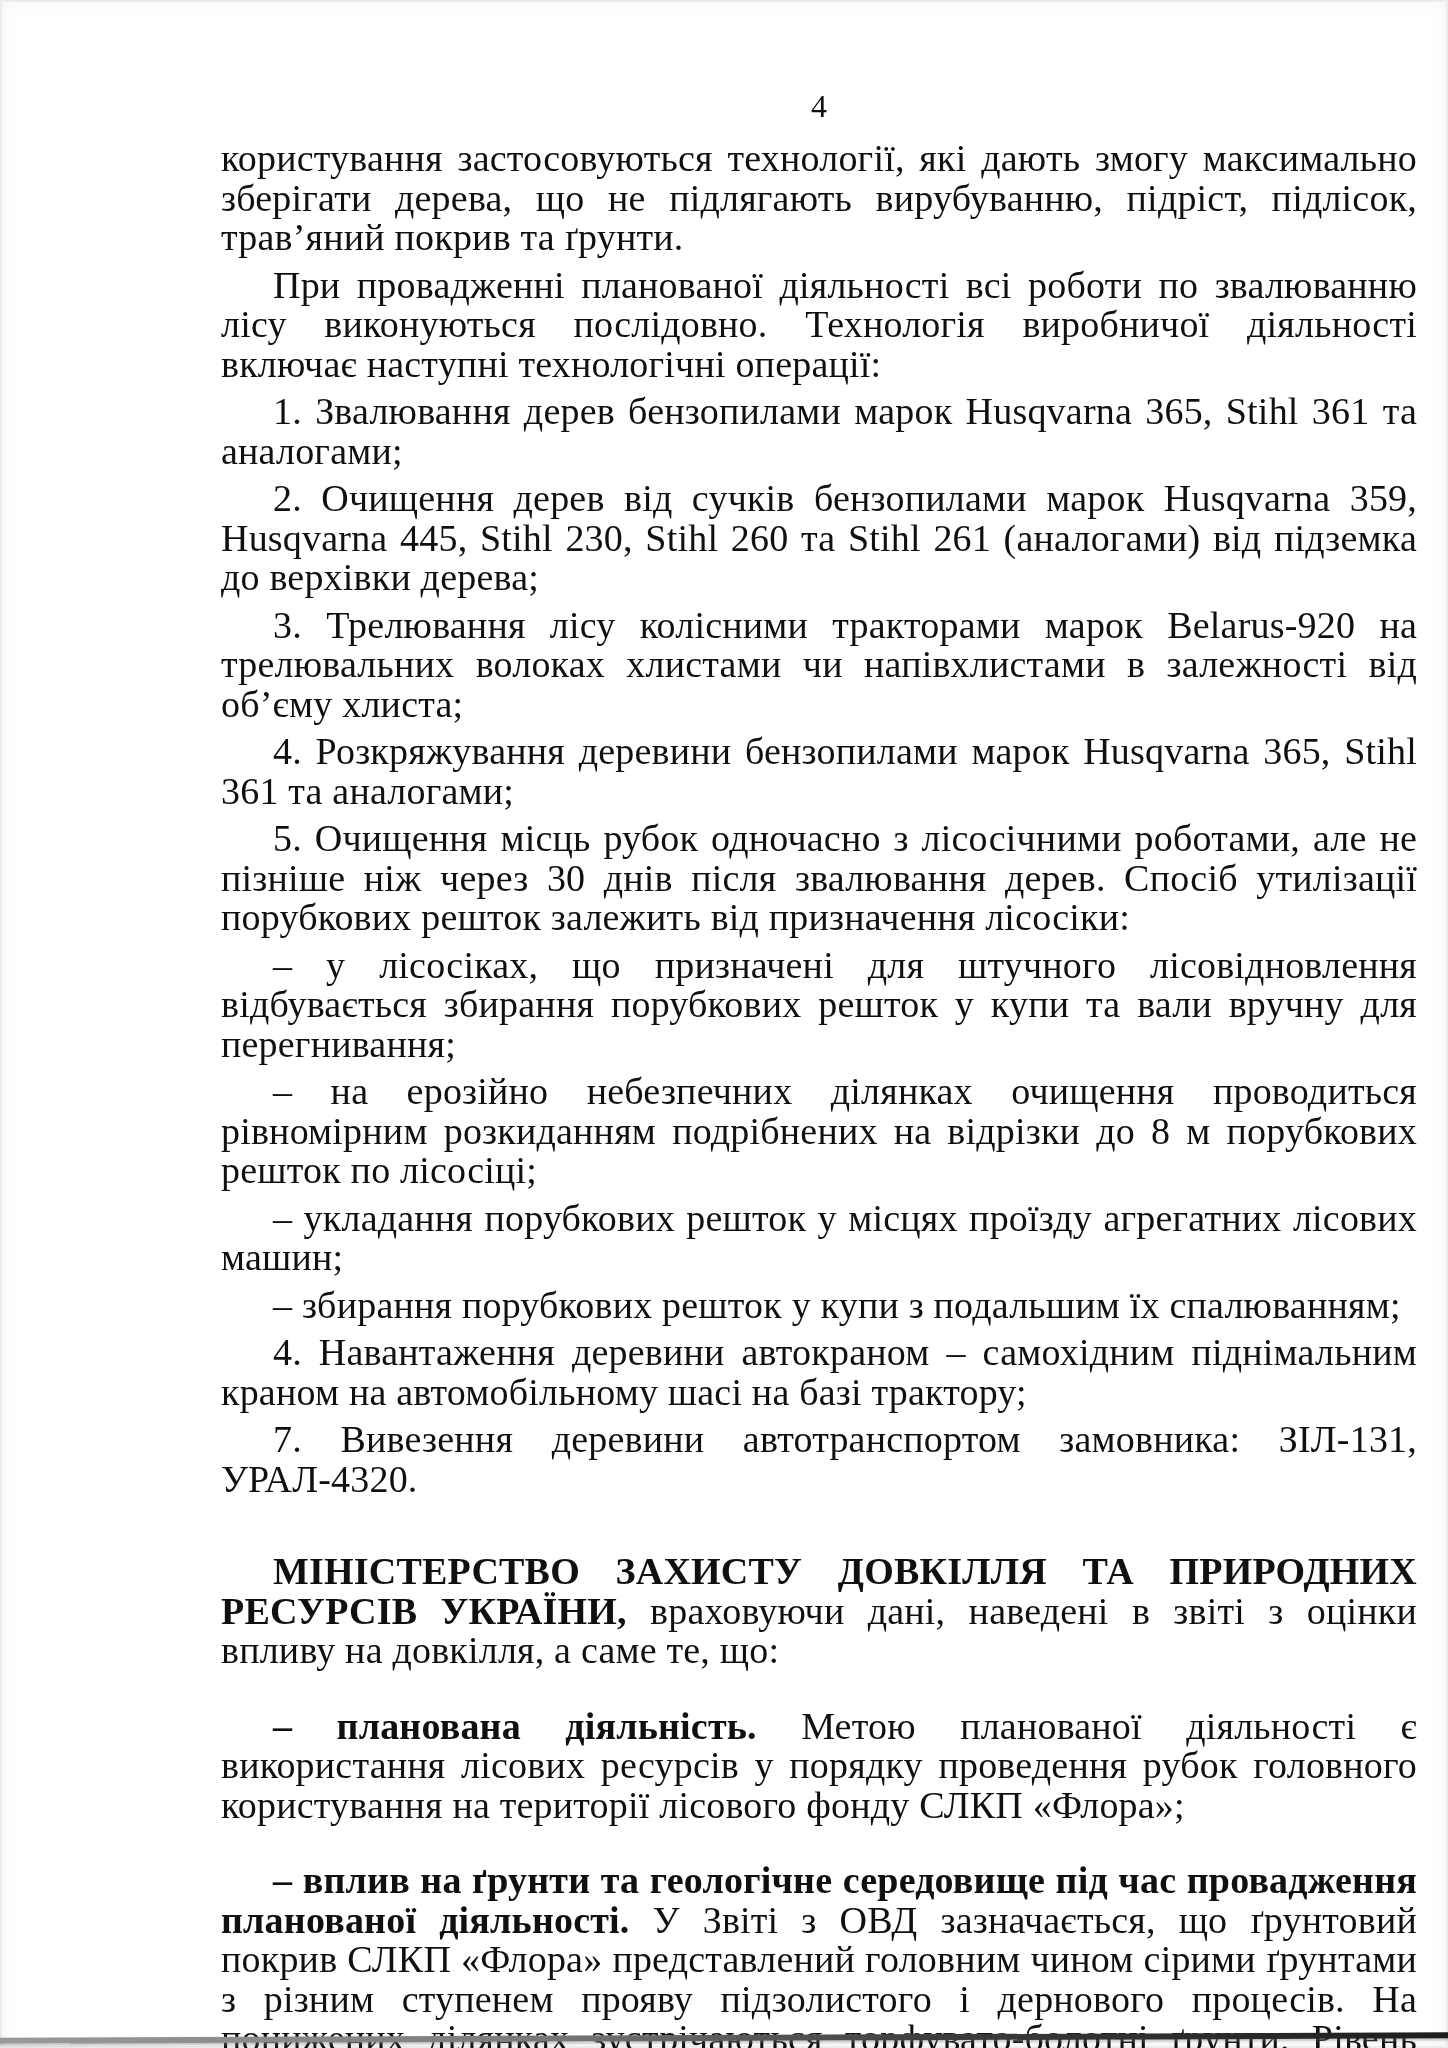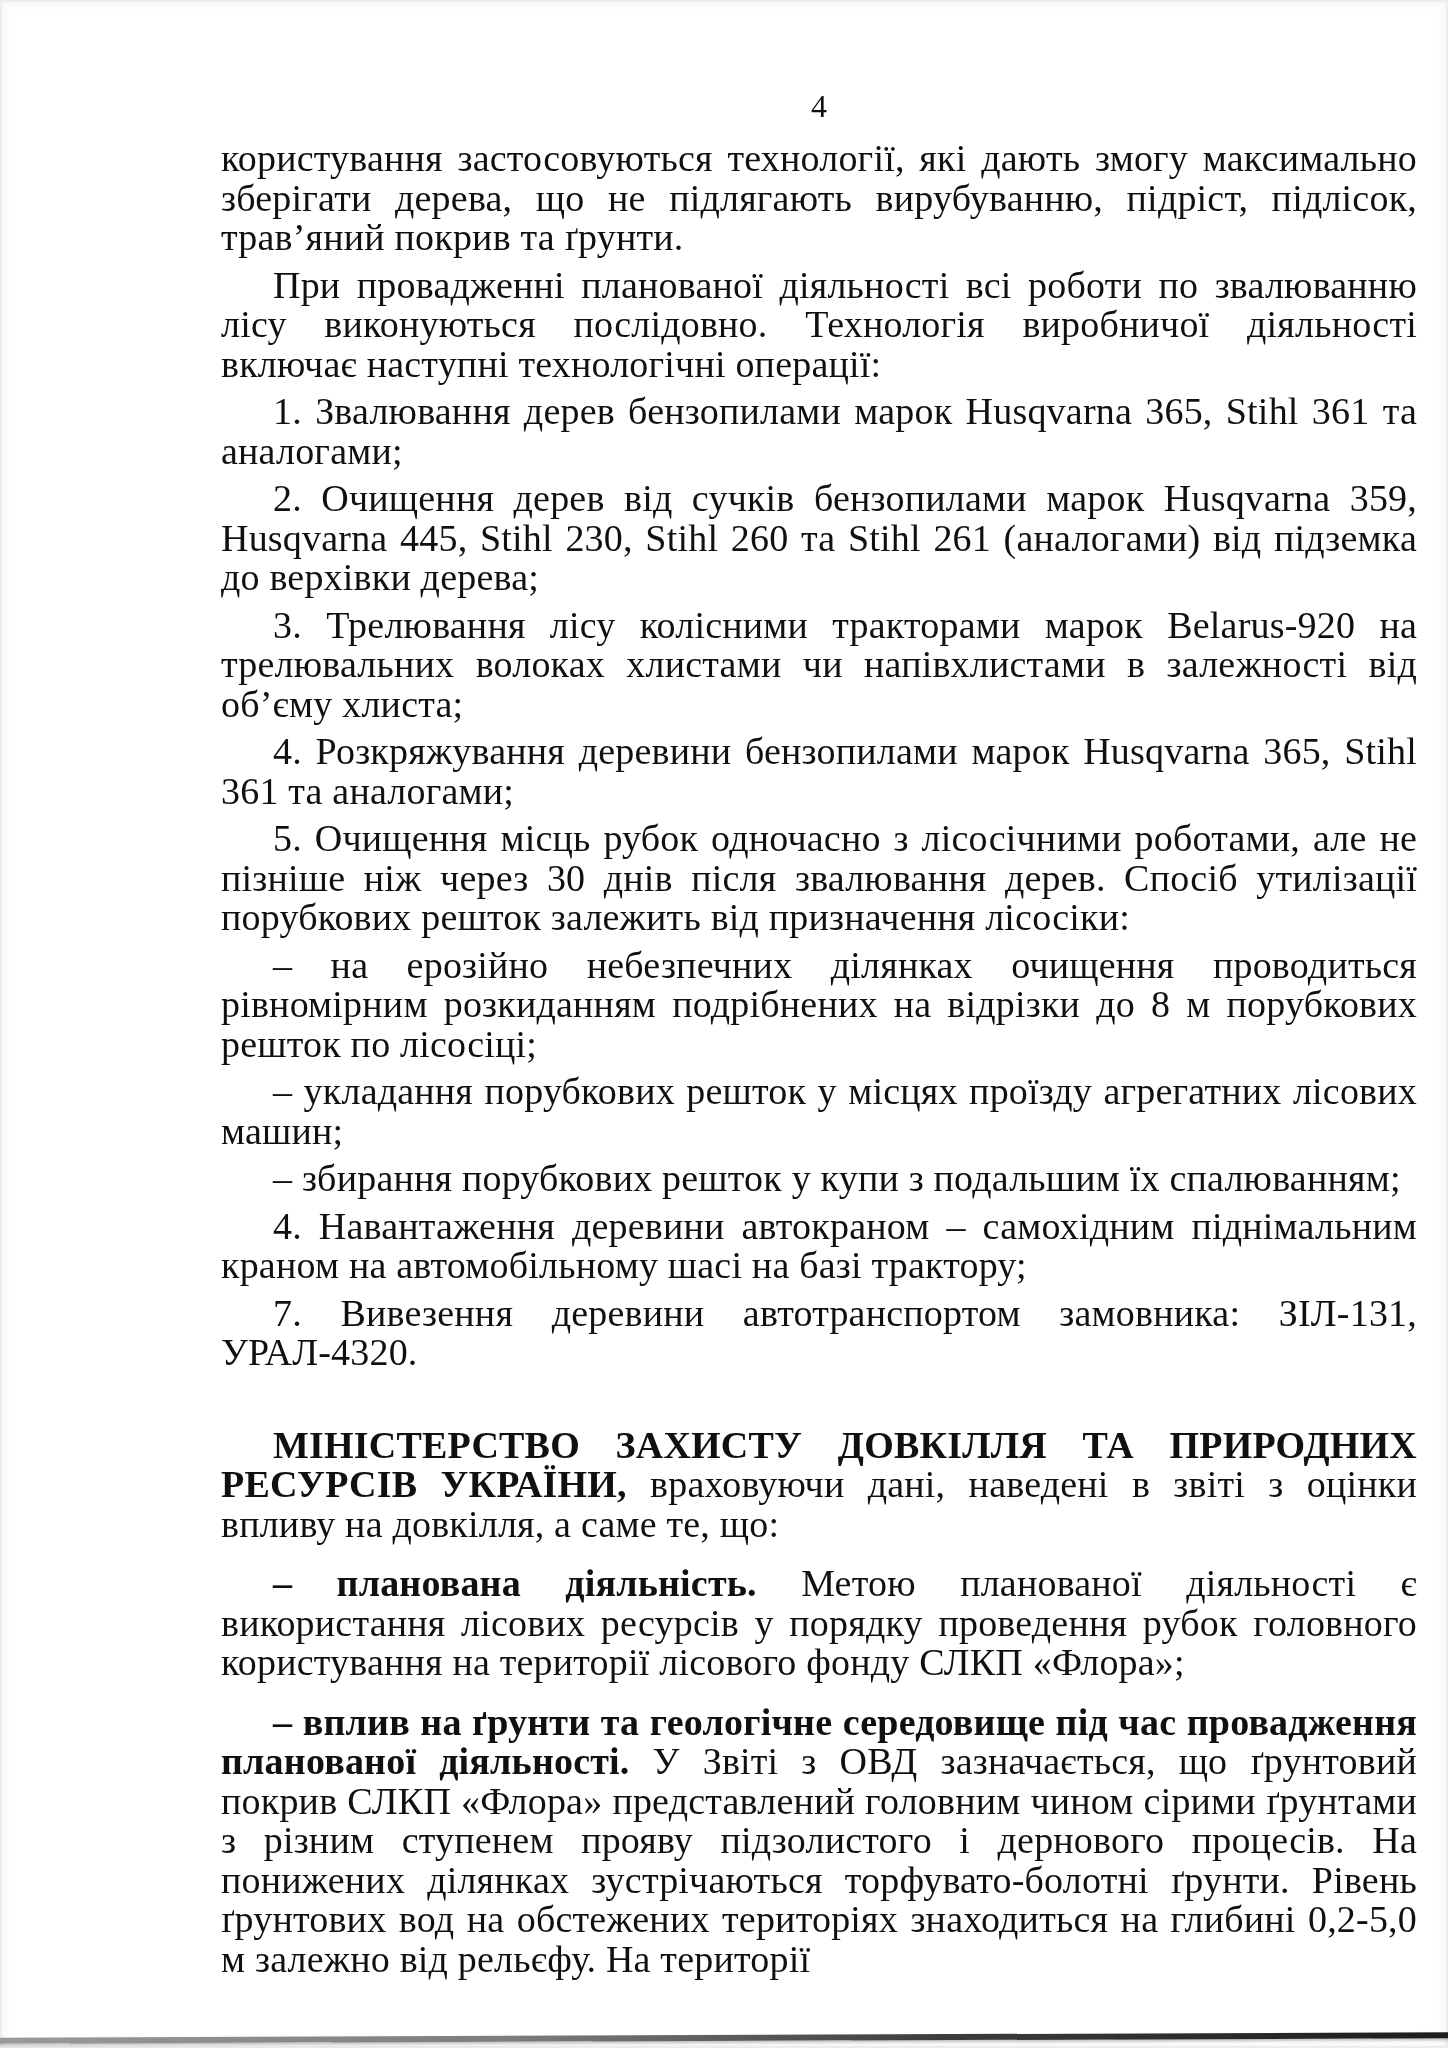--- a/index.html
+++ b/index.html
@@ -30,21 +30,21 @@
     width: 1196px;
     font-size: 38px;
     line-height: 39.5px;
     text-align: justify;
     letter-spacing: 0.2px;
     font-family: Liberation Serif, serif;
   }
   .doc-text p { margin: 0; padding: 0; }
   .doc-text p.indent { text-indent: 52px; margin-top: 8px; }
   .doc-text p.gap-ministry { margin-top: 53px; }
-  .doc-text p.gap { margin-top: 20px; }
+  .doc-text p.gap { margin-top: 36px; }
   .doc-text b { font-weight: bold; }
   .scan-edge-bottom {
     position: absolute;
     left: -6px;
     right: -6px;
     bottom: 7px;
     height: 6px;
     background: linear-gradient(to right, #9a9a9a 0%, #7d7d7d 35%, #3c3c3c 65%, #1c1c1c 100%);
     transform: rotate(-0.22deg);
     box-shadow: 0 2px 3px rgba(120,120,120,0.45);
@@ -66,20 +66,21 @@
     <p class="indent"><b></b><span>1. Звалювання дерев бензопилами марок Husqvarna 365, Stihl 361 та аналогами;</span></p>
 
     <p class="indent"><b></b><span>2. Очищення дерев від сучків бензопилами марок Husqvarna 359, Husqvarna 445, Stihl 230, Stihl 260 та Stihl 261 (аналогами) від підземка до верхівки дерева;</span></p>
 
     <p class="indent"><b></b><span>3. Трелювання лісу колісними тракторами марок Belarus-920 на трелювальних волоках хлистами чи напівхлистами в залежності від об’єму хлиста;</span></p>
 
     <p class="indent"><b></b><span>4. Розкряжування деревини бензопилами марок Husqvarna 365, Stihl 361 та аналогами;</span></p>
 
     <p class="indent"><b></b><span>5. Очищення місць рубок одночасно з лісосічними роботами, але не пізніше ніж через 30 днів після звалювання дерев. Спосіб утилізації порубкових решток залежить від призначення лісосіки:</span></p>
 
+    <p class="indent"><b></b><span>– у лісосіках, що призначені для штучного лісовідновлення відбувається збирання порубкових решток у купи та вали вручну для перегнивання;</span></p>
 
     <p class="indent"><b></b><span>– на ерозійно небезпечних ділянках очищення проводиться рівномірним розкиданням подрібнених на відрізки до 8 м порубкових решток по лісосіці;</span></p>
 
     <p class="indent"><b></b><span>– укладання порубкових решток у місцях проїзду агрегатних лісових машин;</span></p>
 
     <p class="indent"><b></b><span>– збирання порубкових решток у купи з подальшим їх спалюванням;</span></p>
 
     <p class="indent"><b></b><span>4. Навантаження деревини автокраном – самохідним піднімальним краном на автомобільному шасі на базі трактору;</span></p>
 
     <p class="indent"><b></b><span>7. Вивезення деревини автотранспортом замовника: ЗІЛ-131, УРАЛ-4320.</span></p>

